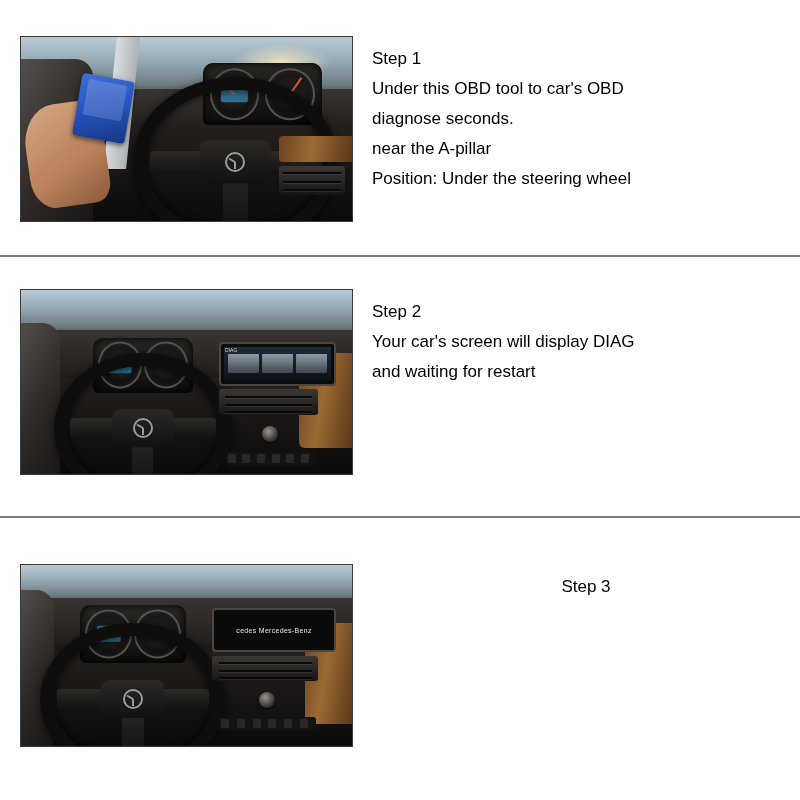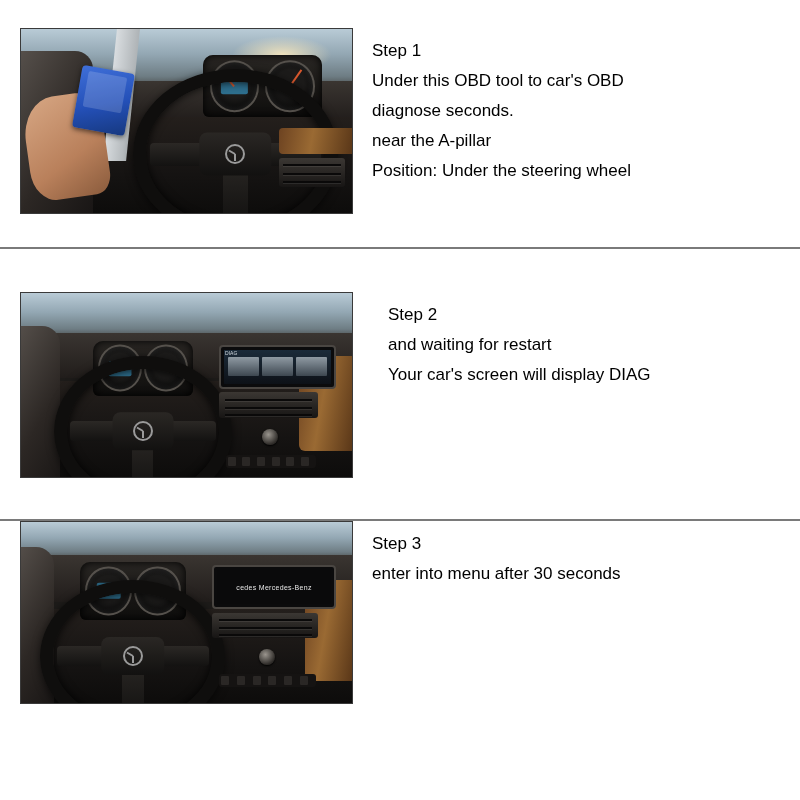--- a/index.html
+++ b/index.html
@@ -286,21 +286,21 @@
     right: 6%; top: 4%;
     width: 30%; height: 20%;
     background: radial-gradient(ellipse at center, rgba(255,236,190,.85), rgba(255,236,190,0) 70%);
   }
 </style>
 </head>
 <body>
 
 <div class="page">
 
-  <div class="step-row" style="padding-top:28px;">
+  <div class="step-row" style="padding-top:36px;">
     <div class="photo-col">
       <div class="photo p1">
         <div class="scene">
           <div class="windshield"></div>
           <div class="sunstreak"></div>
           <div class="dashtop"></div>
           <div class="lowerdash"></div>
           <div class="doorpanel"></div>
           <div class="pillar"></div>
 
@@ -338,21 +338,21 @@
       <div class="step-title">Step 1</div>
       <div class="step-line">Under this OBD tool to car's OBD</div>
       <div class="step-line">diagnose seconds.</div>
       <div class="step-line">near the A-pillar</div>
       <div class="step-line">Position: Under the steering wheel</div>
     </div>
   </div>
 
   <div class="divider" style="margin-top:33px;"></div>
 
-  <div class="step-row" style="padding-top:43px;gap:16px;">
+  <div class="step-row" style="padding-top:32px;">
     <div class="photo-col">
       <div class="photo p2">
         <div class="scene">
           <div class="windshield" style="height:26%;"></div>
           <div class="dashtop" style="top:22%; height:24%;"></div>
           <div class="lowerdash"></div>
           <div class="doorpanel" style="width:16%; top:18%;"></div>
           <div class="woodtrim" style="right:0; top:34%; width:16%; height:52%; border-radius:6px 0 0 6px;"></div>
 
           <div class="cluster" style="left:22%; top:26%; width:30%; height:30%;">
@@ -392,28 +392,28 @@
             <span></span>
             <span></span>
             <span></span>
             <span></span>
           </div>
         </div>
       </div>
     </div>
     <div class="text-col">
       <div class="step-title">Step 2</div>
+      <div class="step-line">Your car's screen will display DIAG</div>
       <div class="step-line">and waiting for restart</div>
-      <div class="step-line">Your car's screen will display DIAG</div>
     </div>
   </div>
 
   <div class="divider" style="margin-top:41px;"></div>
 
-  <div class="step-row" style="">
+  <div class="step-row" style="padding-top:46px;text-align:center;">
     <div class="photo-col">
       <div class="photo p3">
         <div class="scene">
           <div class="windshield" style="height:22%;"></div>
           <div class="dashtop" style="top:18%; height:26%;"></div>
           <div class="lowerdash"></div>
           <div class="doorpanel" style="width:14%; top:14%;"></div>
           <div class="woodtrim" style="right:0; top:32%; width:14%; height:56%; border-radius:6px 0 0 6px;"></div>
 
           <div class="cluster" style="left:18%; top:22%; width:32%; height:32%;">
@@ -448,17 +448,16 @@
             <span></span>
             <span></span>
             <span></span>
             <span></span>
           </div>
         </div>
       </div>
     </div>
     <div class="text-col">
       <div class="step-title">Step 3</div>
-      <div class="step-line">enter into menu after 30 seconds</div>
     </div>
   </div>
 
 </div>
 
 </body></html>

